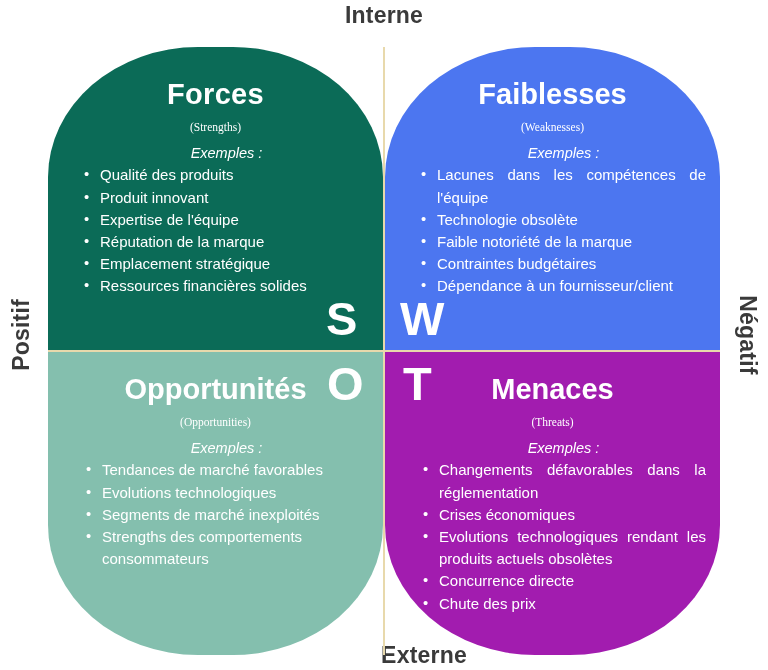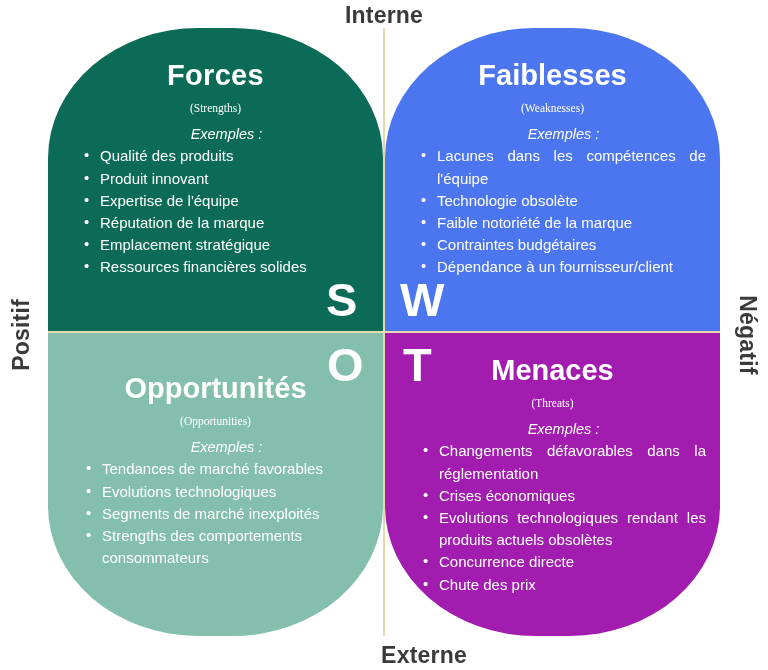--- a/index.html
+++ b/index.html
@@ -59,21 +59,21 @@
     transform: translateY(-50%) rotate(90deg);
     transform-origin: center center;
     width: 90px;
     text-align: center;
   }
 
   
   #matrix {
     position: absolute;
     left: 48px;
-    top: 28px;
+    top: 47px;
     width: 672px;
     height: 608px;
   }
   .divider-v {
     position: absolute;
     left: 335px;
     top: 0;
     width: 2px;
     height: 608px;
     background: #e8d9ac;
@@ -172,21 +172,21 @@
     font-size: 14.8px;
     color: #ffffff;
   }
 
   
   #quadrant-strengths .q-head { padding-top: 32px; }
   #quadrant-weaknesses .q-head { padding-top: 32px; }
   #quadrant-strengths .q-title { letter-spacing: 0.3px; }
 
   
-  #quadrant-opportunities .q-head { padding-top: 40px; }
+  #quadrant-opportunities .q-head { padding-top: 22px; }
   #quadrant-threats .q-head { padding-top: 22px; }
 
   #quadrant-weaknesses ul.q-list li,
   #quadrant-threats ul.q-list li {
     text-align: justify;
     padding-right: 14px;
   }
   #quadrant-opportunities ul.q-list,
   #quadrant-threats ul.q-list {
     padding-left: 54px;

